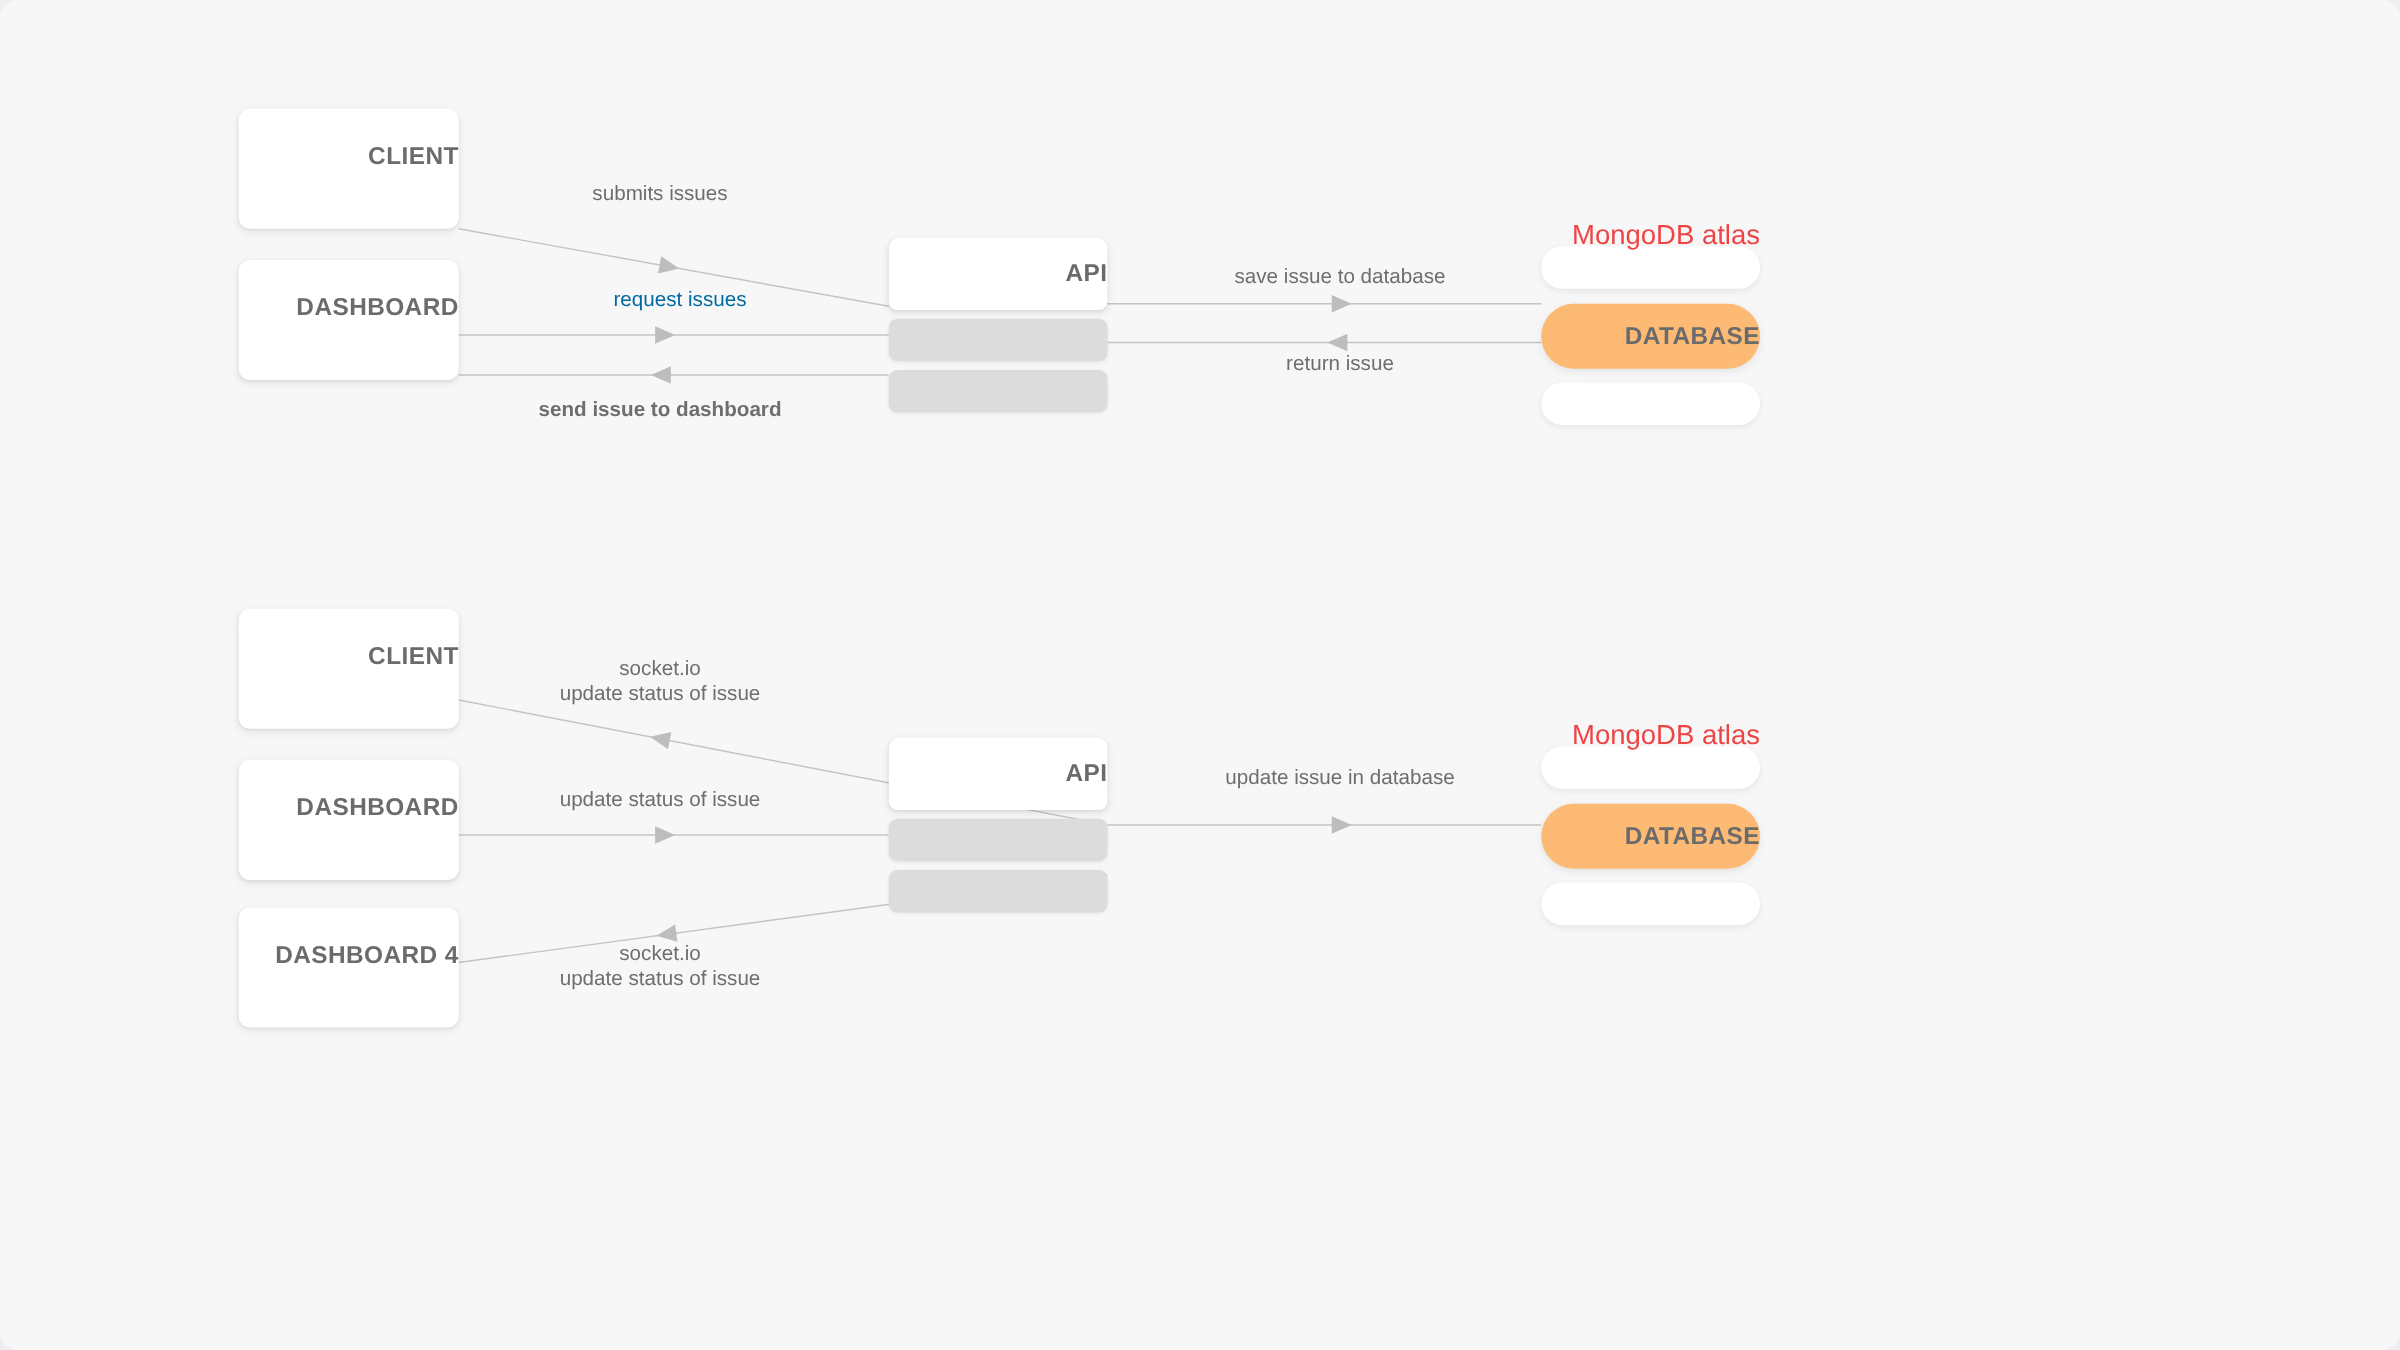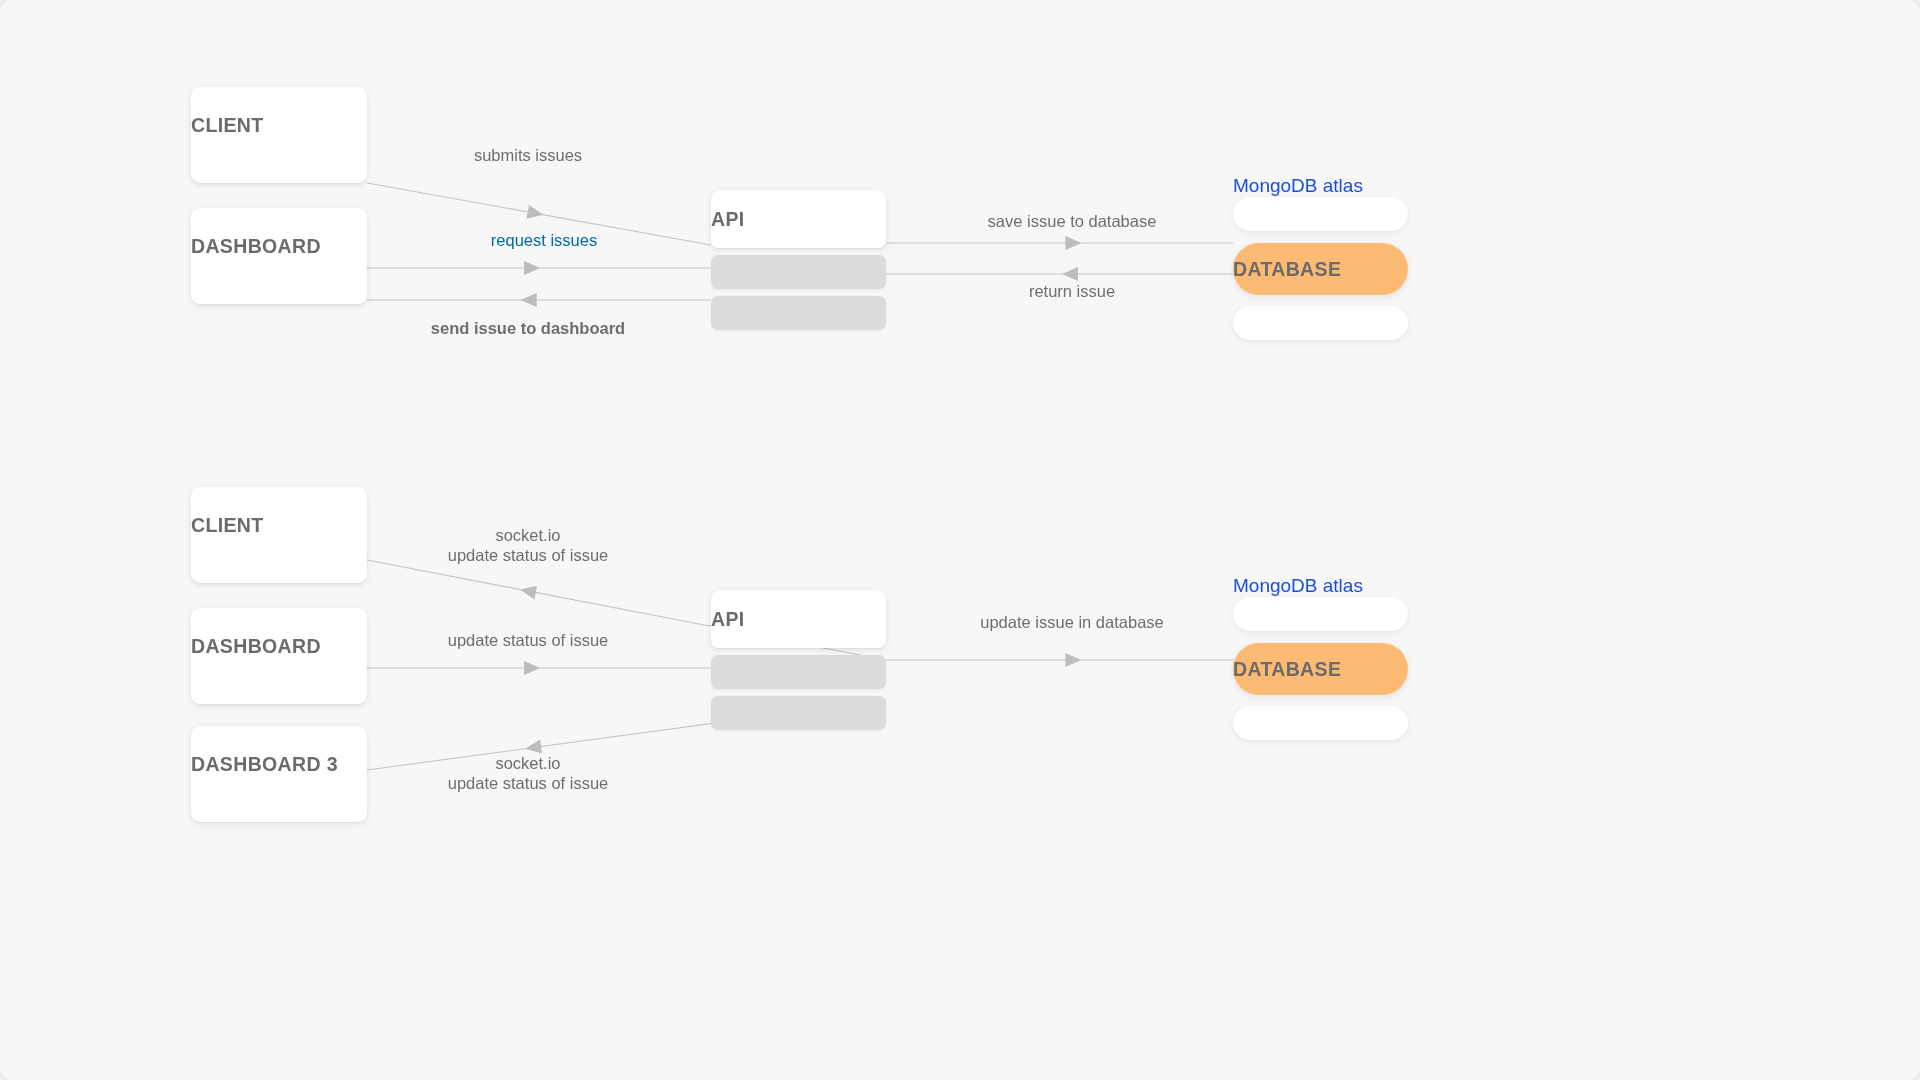--- a/index.html
+++ b/index.html
@@ -27,21 +27,21 @@
     position: absolute;
     background: #ffffff;
     border-radius: 9px;
     box-shadow: 0 2px 7px rgba(0,0,0,0.085), 0 1px 2px rgba(0,0,0,0.05);
     box-sizing: border-box;
   }
   .node-label {
     position: absolute;
     left: 0;
     width: 100%;
-    text-align: left;
+    text-align: right;
     font-weight: bold;
     font-size: 19.5px;
     letter-spacing: 0.35px;
     color: #6b6b6b;
     white-space: nowrap;
   }
   
   .actor { width: 176px; height: 96px; }
   .actor .node-label { top: 27px; }
   
@@ -72,23 +72,23 @@
     width: 175px; height: 52px;
     background: #fdba74;
     border-radius: 26px;
     box-shadow: 0 2px 7px rgba(0,0,0,0.085);
     box-sizing: border-box;
   }
   .db-body .node-label { top: 15px; }
   .db-title {
     position: absolute;
     width: 175px;
-    text-align: left;
-    font-size: 19px;
-    color: #1d4ed8;
+    text-align: right;
+    font-size: 22px;
+    color: #ef4444;
     white-space: nowrap;
   }
   
   .edge-label {
     position: absolute;
     font-size: 16.5px;
     color: #6e6e6e;
     text-align: center;
     white-space: pre;
     line-height: 1.22;
@@ -154,21 +154,21 @@
       <div class="db-body" style="left: 1233px; top: 243px; width: 175px; height: 52px;">
         <div class="node-label">DATABASE</div>
       </div>
       <div class="node actor" style="left: 191px; top: 487px; width: 176px; height: 96px;">
         <div class="node-label">CLIENT</div>
       </div>
       <div class="node actor" style="left: 191px; top: 608px; width: 176px; height: 96px;">
         <div class="node-label">DASHBOARD</div>
       </div>
       <div class="node actor" style="left: 191px; top: 726px; width: 176px; height: 96px;">
-        <div class="node-label">DASHBOARD 3</div>
+        <div class="node-label">DASHBOARD 4</div>
       </div>
       <div class="node api-head" style="left: 711px; top: 590px; width: 175px; height: 58px;">
         <div class="node-label">API</div>
       </div>
       <div class="api-bar" style="left: 711px; top: 655px; width: 175px; height: 34px; background: rgb(220, 220, 220);"></div>
       <div class="api-bar" style="left: 711px; top: 696px; width: 175px; height: 34px; background: rgb(220, 220, 220);"></div>
       <div class="db-cap" style="left: 1233px; top: 597px; width: 175px; height: 34px;"></div>
       <div class="db-cap" style="left: 1233px; top: 706px; width: 175px; height: 34px;"></div>
       <div class="db-body" style="left: 1233px; top: 643px; width: 175px; height: 52px;">
         <div class="node-label">DATABASE</div>

